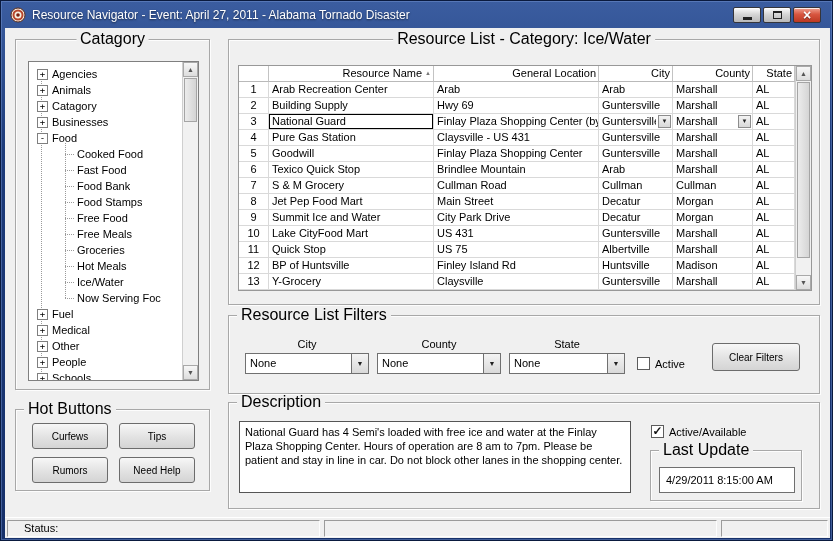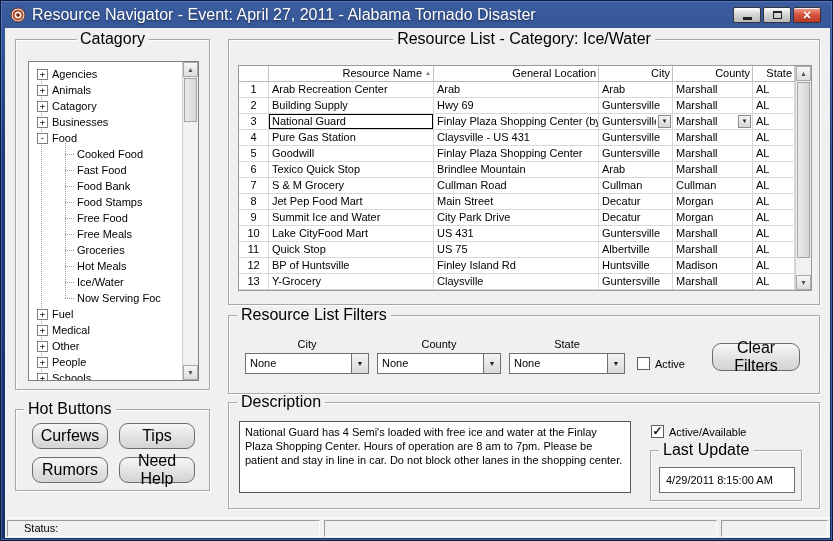--- a/index.html
+++ b/index.html
@@ -8,21 +8,21 @@
 
   .window { position:relative; width:833px; height:541px;
     background:linear-gradient(#3b5da0, #1d3b7a 28%, #16306a);
     border:1px solid #0a1a3e; overflow:hidden;
     box-shadow:inset 0 0 0 1px rgba(120,150,210,.45); }
 
   
   .titlebar { position:absolute; left:0; top:0; right:0; height:27px;
     display:flex; align-items:center; padding:0 9px; }
   .app-icon { width:16px; height:16px; margin-right:6px; flex:none; }
-  .title-text { color:#fff; font-size:16px; white-space:nowrap;
+  .title-text { color:#fff; font-size:12px; white-space:nowrap;
     text-shadow:0 1px 2px rgba(0,0,0,.55); }
   .win-controls { position:absolute; right:11px; top:6px; display:flex; gap:2px; }
   .wbtn { width:28px; height:16px; border:1px solid #35353a; border-radius:2px;
     display:flex; align-items:center; justify-content:center;
     background:linear-gradient(#fdfdfd, #d6d6d6 45%, #b9b9b9);
     box-shadow:inset 0 1px 0 rgba(255,255,255,.8); }
   .wbtn.close { background:linear-gradient(#f0a392, #d85640 45%, #bc3822); }
   .glyph-min { width:9px; height:3px; background:#222; margin-top:7px; }
   .glyph-max { width:9px; height:8px; border:1px solid #222; border-top:2px solid #222; }
   .glyph-close { color:#fff; font-size:14px; font-weight:bold; line-height:14px;
@@ -95,21 +95,21 @@
   .sort-icon { font-size:6px; color:#777; }
   .current-cell { box-shadow:inset 0 0 0 1px #000; }
   .combo-cell { position:relative; padding-right:16px; display:flex; align-items:center; }
   .combo-cell .combo-text { overflow:hidden; white-space:nowrap; }
   .cell-combo-btn { position:absolute; right:1px; top:1px; width:13px; height:13px;
     background:linear-gradient(#f4f4f4,#d8d8d8); border:1px solid #8d8d8d;
     font-size:6px; color:#222; display:flex; align-items:center; justify-content:center; }
 
   
   .btn { position:absolute; background:linear-gradient(#f7f7f7,#e2e2e2 55%,#d4d4d4);
-    border:1px solid #6c6c6c; border-radius:9px; font-family:inherit; font-size:16px;
+    border:1px solid #6c6c6c; border-radius:3px; font-family:inherit; font-size:10px;
     color:#000; display:flex; align-items:center; justify-content:center; }
   .hb1 { left:16px;  top:13px; width:76px; height:26px; }
   .hb2 { left:103px; top:13px; width:76px; height:26px; }
   .hb3 { left:16px;  top:47px; width:76px; height:26px; }
   .hb4 { left:103px; top:47px; width:76px; height:26px; }
   .clear-btn { left:483px; top:27px; width:88px; height:28px; }
 
   
   .combo-label { position:absolute; top:22px; font-size:11px; text-align:center; }
   .l-city   { left:16px;  width:124px; }

